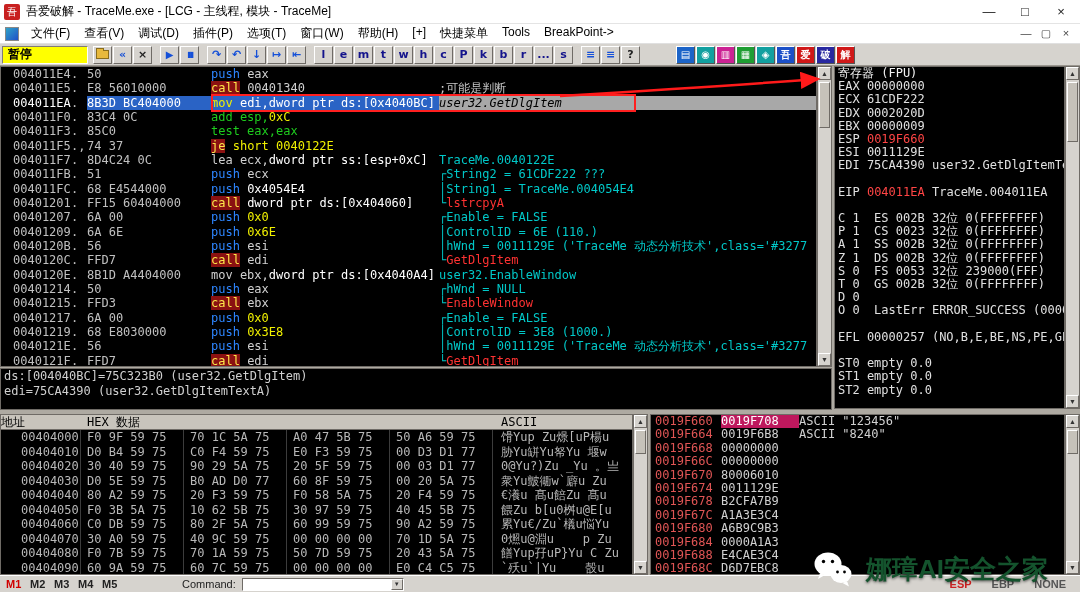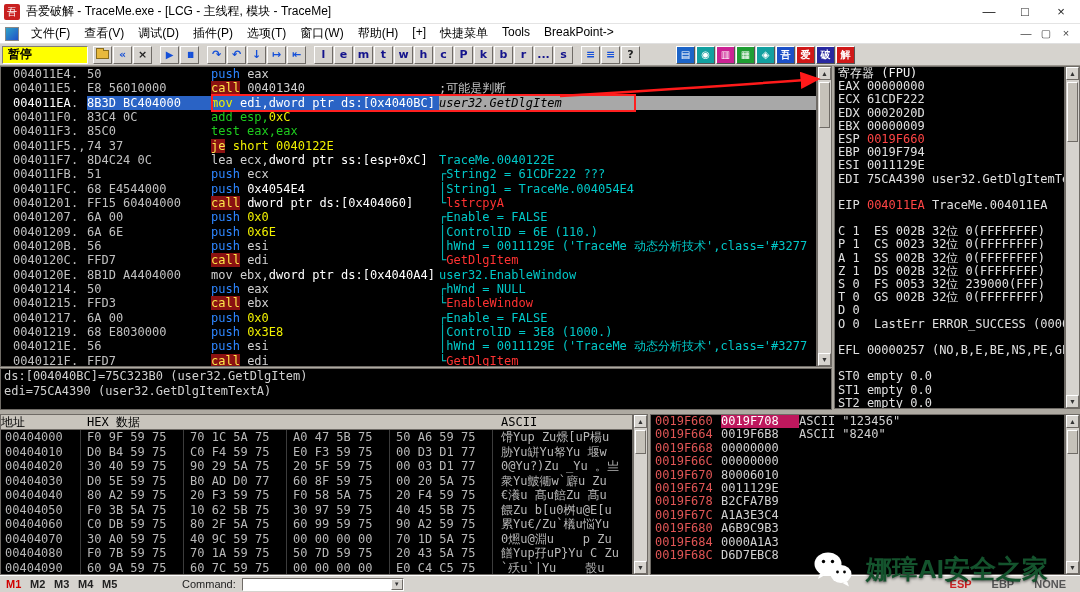--- a/index.html
+++ b/index.html
@@ -78,21 +78,21 @@
 
   
   .iline { height:15px; line-height:15px; padding-left:3px; white-space:pre; color:#d0d0d0; }
 
   
   .dhead { display:flex; height:15px; line-height:14px; background:#c8c4bc; color:#000; border-bottom:1px solid #6f6b66; }
   .dh-addr { width:80px; padding-left:0; }
   .dh-hex { width:412px; padding-left:6px; }
   .dh-ascii { flex:1; padding-left:8px; }
   .mrow { display:flex; height:14.5px; line-height:14.5px; white-space:pre; color:#b8b8b8; }
-  .m-addr { width:80px; padding-left:4px; border-right:1px solid #3c3c3c; }
+  .m-addr { width:80px; padding-left:20px; border-right:1px solid #3c3c3c; }
   .m-hex { width:412px; display:flex; }
   .m-hex span { width:103px; padding-left:6px; border-right:1px solid #3c3c3c; overflow:hidden; }
   .m-ascii { flex:1; padding-left:8px; overflow:hidden; }
 
   
   .srow { display:flex; height:13.4px; line-height:13.4px; white-space:pre; }
   .s-addr { width:70px; padding-left:4px; color:#e05555; }
   .s-val { width:78px; color:#d0d0d0; }
   .s-val.hl { background:#be185d; color:#fff; }
   .s-cmt { flex:1; color:#d0d0d0; overflow:hidden; }
@@ -232,21 +232,20 @@
     <div class="sb-btn">▼</div>
   </div>
 
   <div id="regs" class="pane">
       <div class="rline"><span class="rhead">寄存器 (FPU)</span></div>
       <div class="rline"><span class="rw">EAX 00000000</span></div>
       <div class="rline"><span class="rw">ECX 61CDF222</span></div>
       <div class="rline"><span class="rw">EDX 0002020D</span></div>
       <div class="rline"><span class="rw">EBX 00000009</span></div>
       <div class="rline"><span class="rw">ESP </span><span class="rred">0019F660</span></div>
-      <div class="rline"><span class="rw">EBP 0019F794</span></div>
       <div class="rline"><span class="rw">ESI 0011129E</span></div>
       <div class="rline"><span class="rw">EDI 75CA4390 user32.GetDlgItemTextA</span></div>
       <div class="rline"><span class="rw"></span></div>
       <div class="rline"><span class="rw">EIP </span><span class="rred">004011EA</span><span class="rw"> TraceMe.004011EA</span></div>
       <div class="rline"><span class="rw"></span></div>
       <div class="rline"><span class="rw">C 1  ES 002B 32位 0(FFFFFFFF)</span></div>
       <div class="rline"><span class="rw">P 1  CS 0023 32位 0(FFFFFFFF)</span></div>
       <div class="rline"><span class="rw">A 1  SS 002B 32位 0(FFFFFFFF)</span></div>
       <div class="rline"><span class="rw">Z 1  DS 002B 32位 0(FFFFFFFF)</span></div>
       <div class="rline"><span class="rw">S 0  FS 0053 32位 239000(FFF)</span></div>
@@ -303,20 +302,21 @@
         <div class="srow"><span class="s-addr">0019F660</span><span class="s-val hl">0019F708</span><span class="s-cmt">ASCII "123456"</span></div>
         <div class="srow"><span class="s-addr">0019F664</span><span class="s-val">0019F6B8</span><span class="s-cmt">ASCII "8240"</span></div>
         <div class="srow"><span class="s-addr">0019F668</span><span class="s-val">00000000</span><span class="s-cmt"></span></div>
         <div class="srow"><span class="s-addr">0019F66C</span><span class="s-val">00000000</span><span class="s-cmt"></span></div>
         <div class="srow"><span class="s-addr">0019F670</span><span class="s-val">80006010</span><span class="s-cmt"></span></div>
         <div class="srow"><span class="s-addr">0019F674</span><span class="s-val">0011129E</span><span class="s-cmt"></span></div>
         <div class="srow"><span class="s-addr">0019F678</span><span class="s-val">B2CFA7B9</span><span class="s-cmt"></span></div>
         <div class="srow"><span class="s-addr">0019F67C</span><span class="s-val">A1A3E3C4</span><span class="s-cmt"></span></div>
         <div class="srow"><span class="s-addr">0019F680</span><span class="s-val">A6B9C9B3</span><span class="s-cmt"></span></div>
         <div class="srow"><span class="s-addr">0019F684</span><span class="s-val">0000A1A3</span><span class="s-cmt"></span></div>
+        <div class="srow"><span class="s-addr">0019F688</span><span class="s-val">E4CAE3C4</span><span class="s-cmt"></span></div>
         <div class="srow"><span class="s-addr">0019F68C</span><span class="s-val">D6D7EBC8</span><span class="s-cmt"></span></div>
       </div>
   </div>
 
   <div id="stack-sb" class="sb">
     <div class="sb-btn">▲</div>
     <div class="sb-thumb" style="top:15px; height:24px;"></div>
     <div class="sb-btn">▼</div>
   </div>
 

